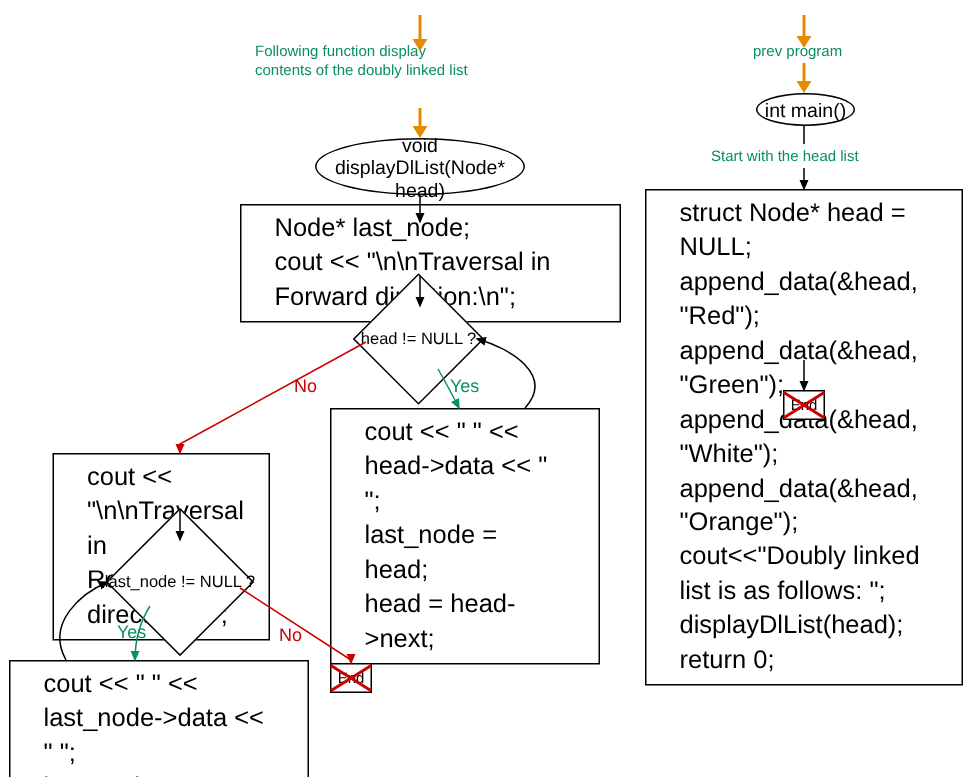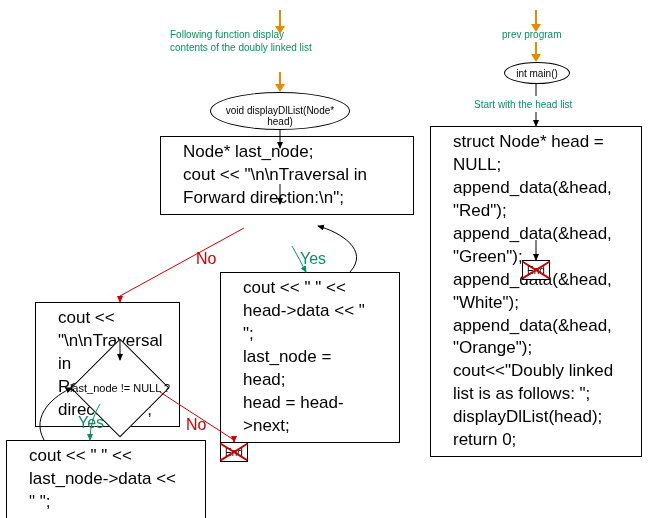--- a/index.html
+++ b/index.html
@@ -40,21 +40,21 @@
   .ellipse {
     position: absolute;
     border: 1px solid #000;
     border-radius: 50%;
     background: #fff;
     display: flex;
     align-items: center;
     justify-content: center;
     text-align: center;
     padding: 2px 4px;
-    font-size: 10px;
+    font-size: 13px;
   }
   .rect {
     position: absolute;
     border: 1px solid #000;
     background: #fff;
     padding: 4px 22px;
     font-size: 17px;
     line-height: 1.35;
     white-space: pre-line;
   }
@@ -98,21 +98,21 @@
     background: #cc0000;
     height: 1.5px;
     width: 32px;
     top: 9px;
     left: -2px;
   }
   .end-cross::before { transform: rotate(32deg); }
   .end-cross::after { transform: rotate(-32deg); }
   .yn-label {
     position: absolute;
-    font-size: 16px;
+    font-size: 12px;
     color: #0a8f5f;
   }
   .yn-label.no { color: #cc0000; }
   svg.conn {
     position: absolute;
     top: 0; left: 0;
     width: 652px; height: 518px;
     pointer-events: none;
   }
 </style>
@@ -123,27 +123,31 @@
 
   <div class="label-green" style="left:170px; top:28px; width:150px;">Following function display
 contents of the doubly
 linked list</div>
 
   <div class="arrow-orange" style="left:279px; top:10px; height:18px;"></div>
   <div class="arrowhead-orange" style="left:275px; top:26px;"></div>
   <div class="arrow-orange" style="left:279px; top:72px; height:14px;"></div>
   <div class="arrowhead-orange" style="left:275px; top:84px;"></div>
 
-  <div class="ellipse" style="left:210px; top:92px; width:140px; height:38px;align-items:flex-end;">
+  <div class="ellipse" style="left:210px; top:92px; width:140px; height:38px;">
     <span>void displayDlList(Node* head)</span>
   </div>
 
   <div class="rect" style="left:160px; top:136px; width:254px;">Node* last_node;
 cout &lt;&lt; "\n\nTraversal in Forward direction:\n";</div>
 
+  <div class="diamond-wrap" style="left:234px; top:206px; width:90px; height:40px;">
+    <div class="diamond" style="width:62px;height:62px;margin:-11px 14px;"></div>
+    <div class="diamond-text">head != NULL ?</div>
+  </div>
 
   <div class="rect" style="left:220px; top:272px; width:180px;">cout &lt;&lt; " " &lt;&lt; head-&gt;data &lt;&lt; " ";
 last_node = head;
 head = head-&gt;next;</div>
 
   <div class="rect" style="left:35px; top:302px; width:145px;">cout &lt;&lt; "\n\nTraversal in
 Reverse direction:\n";</div>
 
   <div class="diamond-wrap" style="left:60px; top:368px; width:120px; height:40px;">
     <div class="diamond" style="width:70px;height:70px;margin:-15px 25px;"></div>

